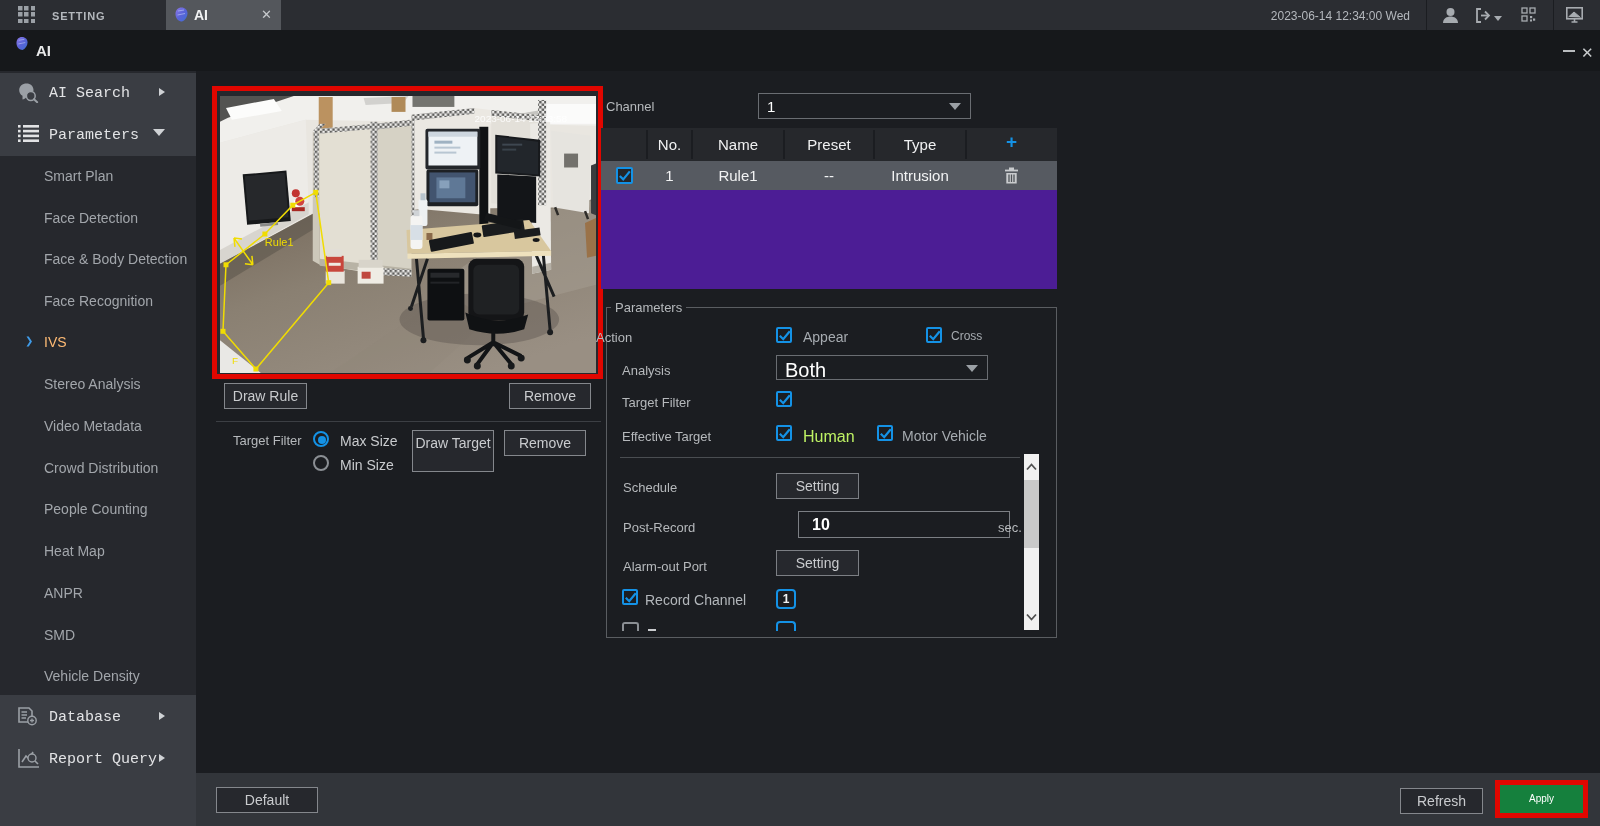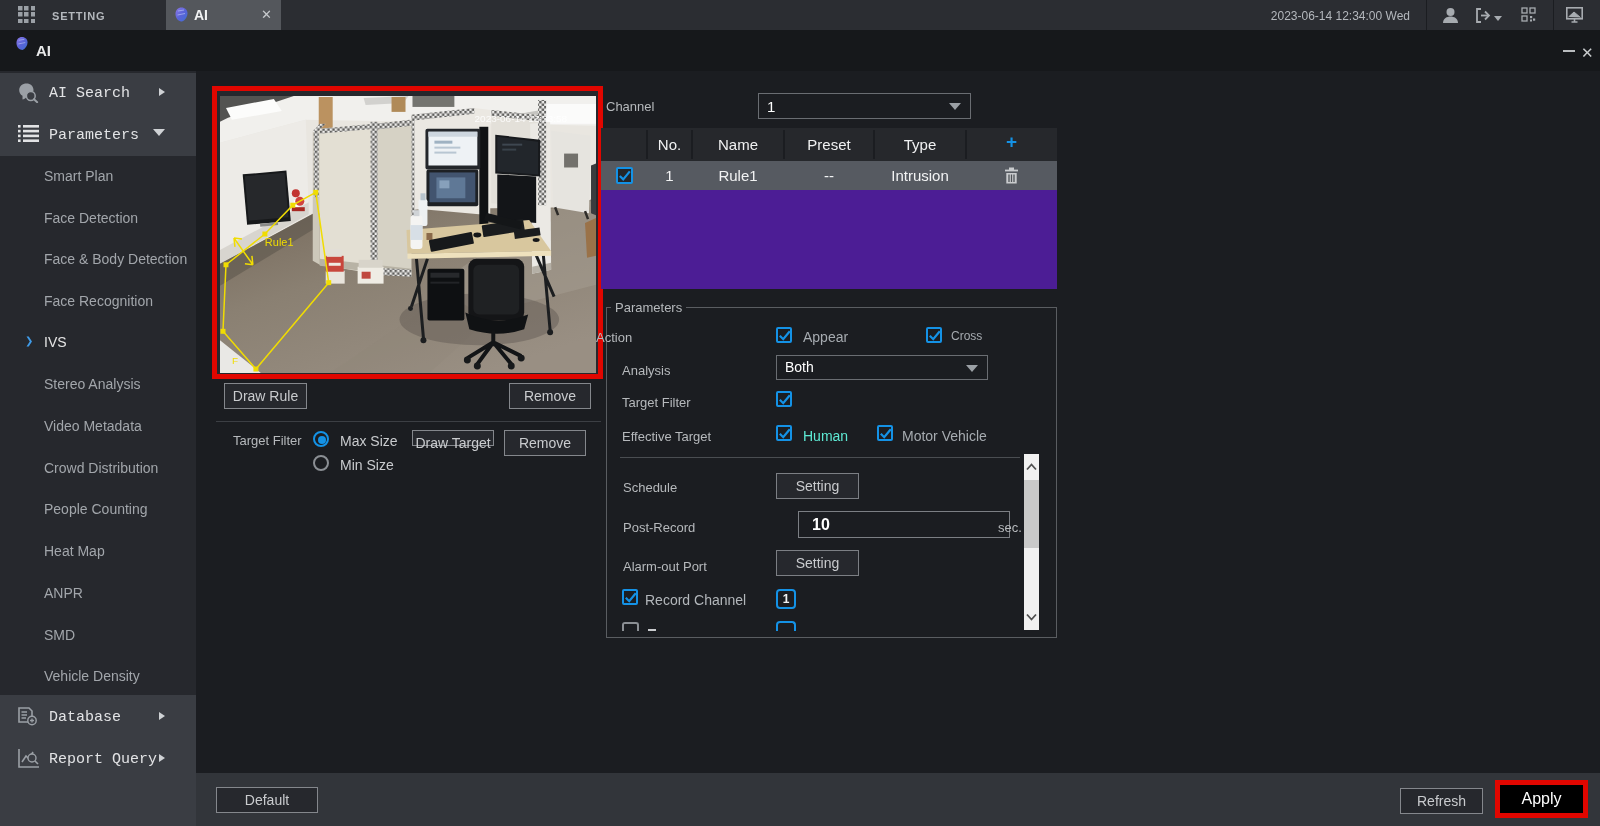--- a/index.html
+++ b/index.html
@@ -34,21 +34,21 @@
   
   #sidebar { position:absolute; left:0; top:71px; width:196px; height:755px; background:#26282d; }
   .sideblock { position:absolute; left:0; width:196px; background:#3a3d43; }
   .toprow { position:absolute; left:0; width:196px; height:41px; }
   .toprow .icon { position:absolute; left:18px; top:10px; }
   .toprow .lbl { position:absolute; left:49px; top:12px; font-size:15px; color:#e2e3e5;font-family:Liberation Mono, monospace; }
   .toprow .arr { position:absolute; right:31px; top:14px; width:0; height:0; }
   .arr.r { border-left:6px solid #cfd2d5; border-top:4.5px solid transparent; border-bottom:4.5px solid transparent; margin-top:1px; }
   .arr.d { border-top:7px solid #cfd2d5; border-left:6px solid transparent; border-right:6px solid transparent; }
   .subitem { position:absolute; left:44px; font-size:14px; color:#a2a6ab; }
-  .subitem.sel { color:#e5e5e5; }
+  .subitem.sel { color:#fdba74; }
   .selmark { position:absolute; left:25px; font-size:10px; color:#3f9be8; }
 
   
   #bottombar { position:absolute; left:196px; top:773px; width:1404px; height:53px; background:#32353a; }
   .btn { position:absolute; background:#26282d; border:1px solid #84878c; color:#c9cbce; font-size:14px; text-align:center; font-family:"Liberation Sans",sans-serif; }
   .lbl { position:absolute; color:#b6b9bc; font-size:13px; }
   .cb { position:absolute; width:16px; height:16px; border:2px solid #1492e6; border-radius:2px; background:transparent; }
   .cb svg { position:absolute; left:-2px; top:-2px; }
   .dropdown { position:absolute; border:1px solid #6a6d72; color:#fff; font-size:15px; }
   .dropdown .caret { position:absolute; right:9px; top:9px; width:0; height:0; border-top:7px solid #9ba0a5; border-left:6px solid transparent; border-right:6px solid transparent; }
@@ -207,21 +207,21 @@
       </svg>
     <div class="lbl">Report Query</div>
     <div class="arr r"></div>
   </div>
 </div>
 
 <div id="bottombar"></div>
 <div class="btn" style="left:216px;top:787px;width:102px;height:26px;line-height:24px">Default</div>
 <div class="btn" style="left:1400px;top:788px;width:83px;height:26px;line-height:24px">Refresh</div>
 <div style="position:absolute;left:1495px;top:780px;width:93px;height:38px;border:5px solid #e10600"></div>
-<div style="position:absolute;left:1500px;top:785px;width:83px;height:28px;background:#000000;color:#fff;font-size:16px;text-align:center;line-height:28px">Apply</div>
+<div style="position:absolute;left:1500px;top:785px;width:83px;height:28px;background:#15803d;color:#fff;font-size:10px;text-align:center;line-height:28px">Apply</div>
 
 <div style="position:absolute;left:212px;top:86px;width:391px;height:293px;border:5px solid #e10600;background:#26282d">
   <div id="scene" style="position:absolute;left:3px;top:5px;width:376px;height:277px;overflow:hidden">
   <svg width="376" height="277" viewBox="0 0 377 279" preserveAspectRatio="none">
     <defs>
       <pattern id="chk" width="5" height="5" patternUnits="userSpaceOnUse">
         <rect width="5" height="5" fill="#efeeec"></rect>
         <rect width="2.5" height="2.5" fill="#5f5f5d"></rect>
         <rect x="2.5" y="2.5" width="2.5" height="2.5" fill="#5f5f5d"></rect>
       </pattern>
@@ -391,21 +391,21 @@
 </div>
 
 <div class="btn" style="left:224px;top:383px;width:83px;height:26px;line-height:24px">Draw Rule</div>
 <div class="btn" style="left:509px;top:383px;width:82px;height:26px;line-height:24px">Remove</div>
 <div style="position:absolute;left:216px;top:421px;width:385px;height:1px;background:#3c3f44"></div>
 <div class="lbl" style="left:233px;top:433px">Target Filter</div>
 <div class="radio on" style="left:313px;top:431px"></div>
 <div class="lbl" style="left:340px;top:433px;color:#c9cbce;font-size:14px">Max Size</div>
 <div class="radio" style="left:313px;top:455px"></div>
 <div class="lbl" style="left:340px;top:457px;color:#c9cbce;font-size:14px">Min Size</div>
-<div class="btn" style="left:412px;top:430px;width:82px;height:16px;line-height:24px">Draw Target</div>
+<div class="btn" style="left:412px;top:430px;width:82px;height:42px;line-height:24px">Draw Target</div>
 <div class="btn" style="left:504px;top:430px;width:82px;height:26px;line-height:24px">Remove</div>
 
 <div class="lbl" style="left:606px;top:99px">Channel</div>
 <div class="dropdown" style="left:758px;top:93px;width:213px;height:26px">
     <span style="position:absolute;left:8px;top:4px">1</span>
     <div class="caret"></div>
   </div>
 
 <div id="ruletable">
   <div class="hdr">
@@ -451,38 +451,38 @@
 <div class="lbl" style="left:803px;top:329px;color:#a6abb0;font-size:14px">Appear</div>
 <span class="cb" style="left:926px;top:327px">
     <svg width="17" height="17" viewBox="0 0 17 17">
       <path d="M3.8 8.8 L7.2 12.2 L13.8 4.2" stroke="#1492e6" stroke-width="2.2" fill="none"></path>
     </svg>
   </span>
 <div class="lbl" style="left:951px;top:329px;color:#a6abb0;font-size:12px">Cross</div>
 
 <div class="lbl" style="left:622px;top:363px">Analysis</div>
 <div class="dropdown" style="left:776px;top:355px;width:212px;height:25px">
-    <span style="position:absolute;left:8px;top:3px;font-size:14px">Both</span>
+    <span style="position:absolute;left:8px;top:3px;font-size:20px">Both</span>
     <div class="caret"></div>
   </div>
 
 <div class="lbl" style="left:622px;top:395px">Target Filter</div>
 <span class="cb" style="left:776px;top:391px">
     <svg width="17" height="17" viewBox="0 0 17 17">
       <path d="M3.8 8.8 L7.2 12.2 L13.8 4.2" stroke="#1492e6" stroke-width="2.2" fill="none"></path>
     </svg>
   </span>
 
 <div class="lbl" style="left:622px;top:429px">Effective Target</div>
 <span class="cb" style="left:776px;top:425px">
     <svg width="17" height="17" viewBox="0 0 17 17">
       <path d="M3.8 8.8 L7.2 12.2 L13.8 4.2" stroke="#1492e6" stroke-width="2.2" fill="none"></path>
     </svg>
   </span>
-<div class="lbl" style="left:803px;top:428px;color:#5eead4;font-size:14px">Human</div>
+<div class="lbl" style="left:803px;top:428px;color:#bef264;font-size:16px">Human</div>
 <span class="cb" style="left:877px;top:425px">
     <svg width="17" height="17" viewBox="0 0 17 17">
       <path d="M3.8 8.8 L7.2 12.2 L13.8 4.2" stroke="#1492e6" stroke-width="2.2" fill="none"></path>
     </svg>
   </span>
 <div class="lbl" style="left:902px;top:428px;color:#a6abb0;font-size:14px">Motor Vehicle</div>
 
 <div style="position:absolute;left:620px;top:457px;width:400px;height:1px;background:#4a4d51"></div>
 
 <div class="lbl" style="left:623px;top:480px">Schedule</div>

